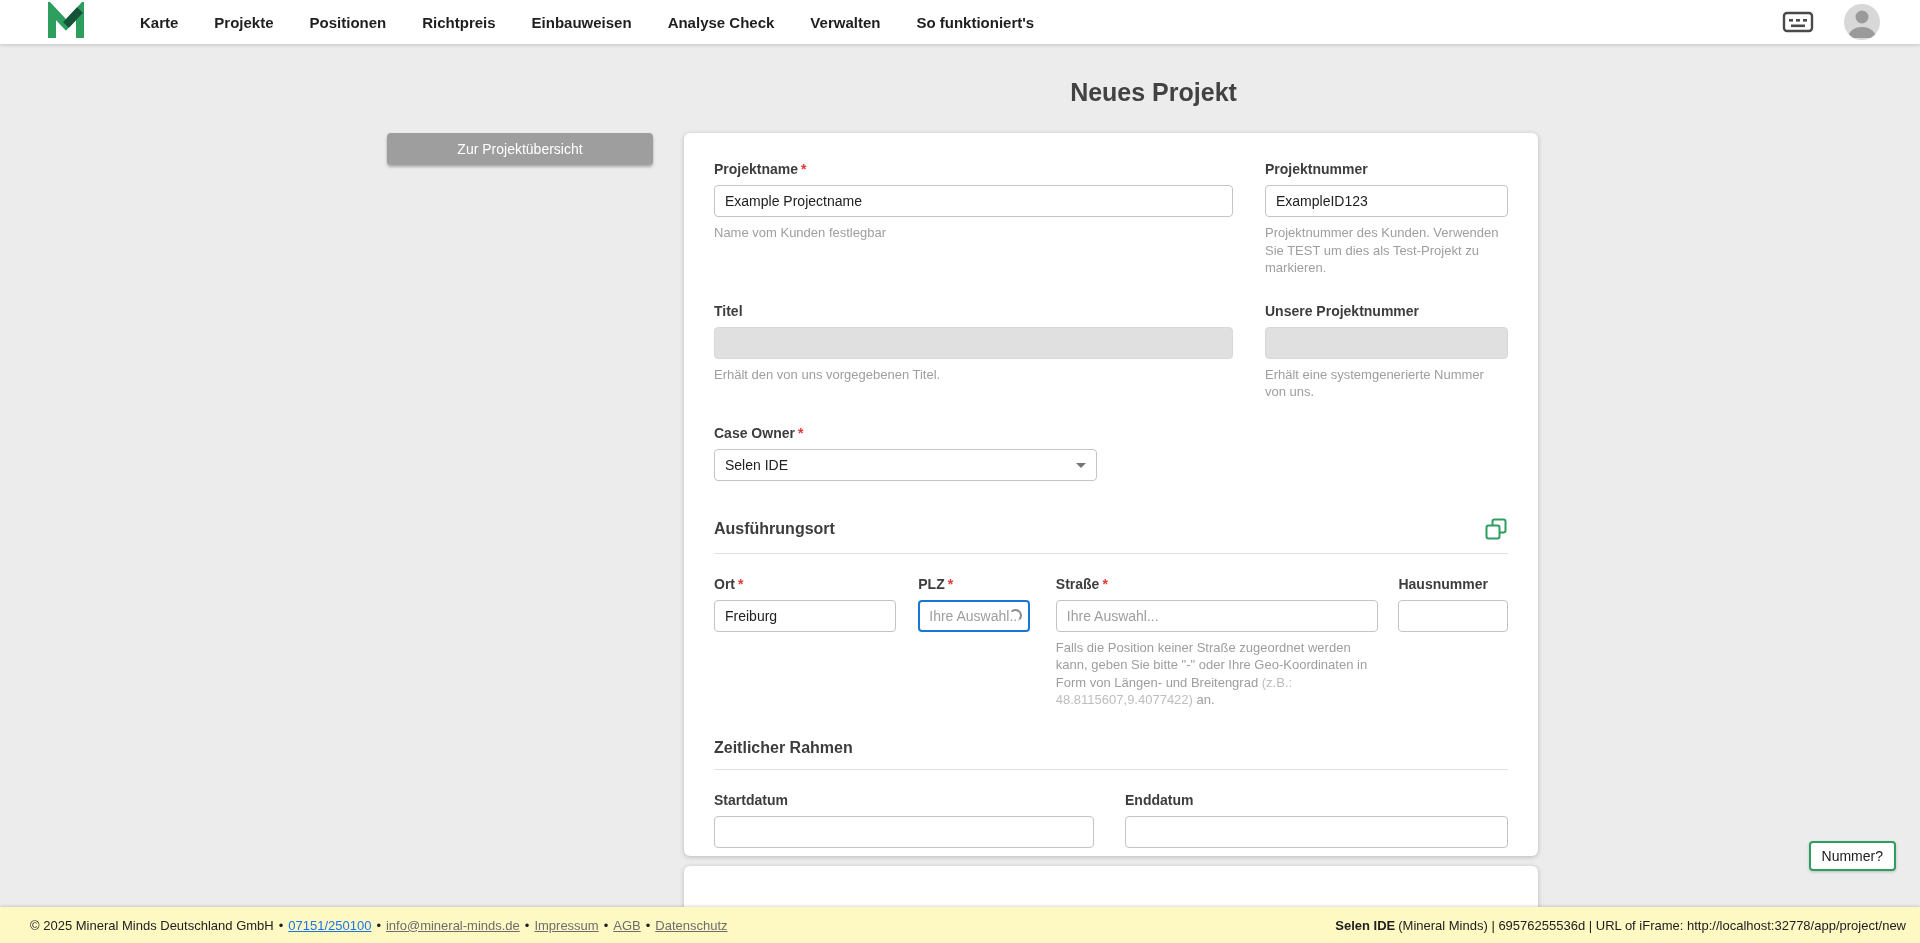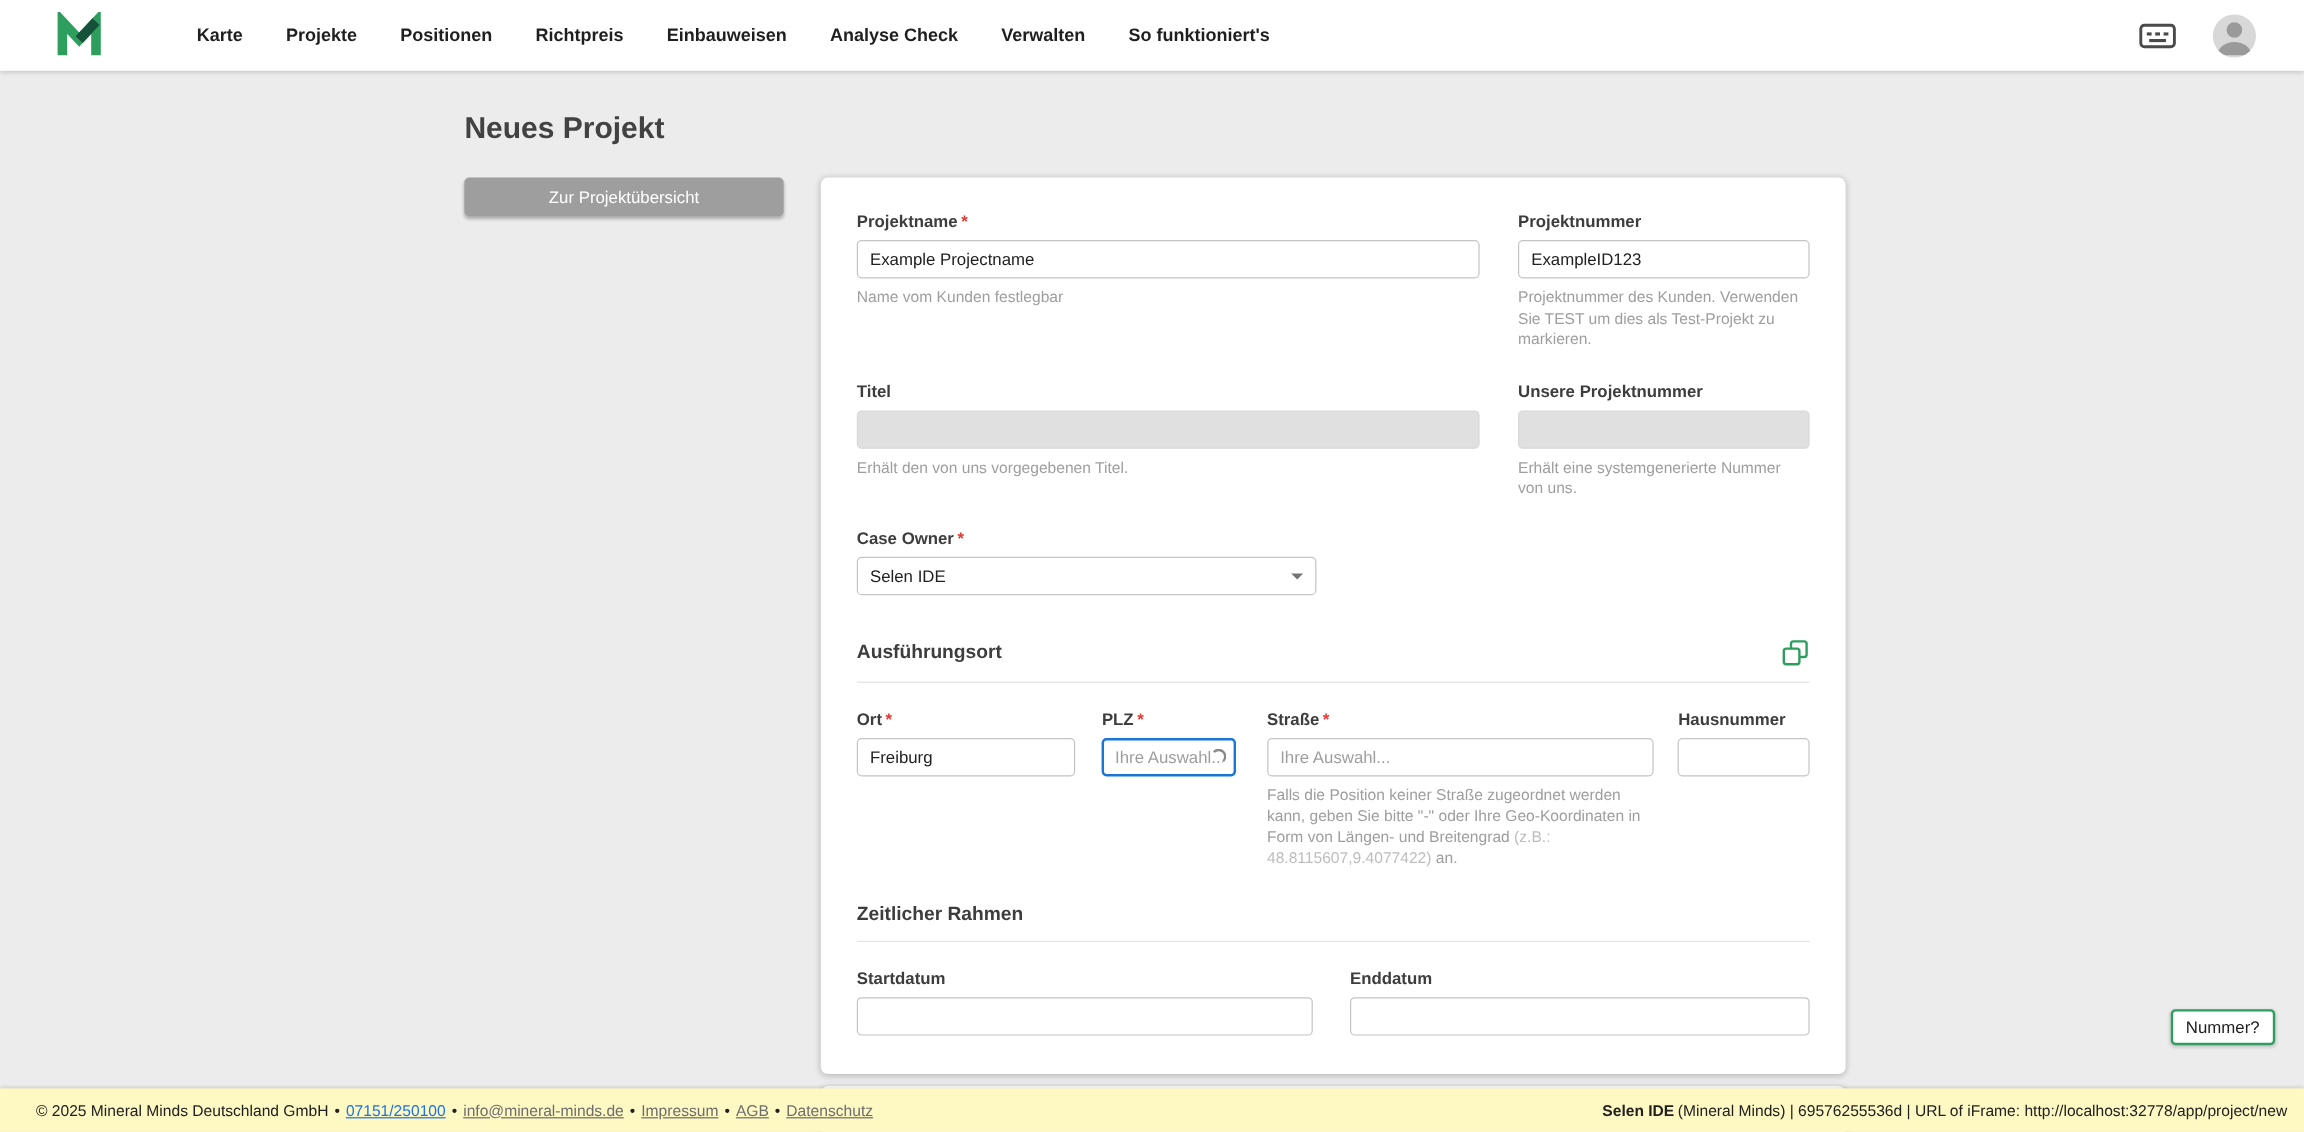--- a/index.html
+++ b/index.html
@@ -8,58 +8,58 @@
     width: 1920px; height: 943px;
     background: #ececec;
     font-family: "Liberation Sans", sans-serif;
     color: #212121;
     overflow: hidden;
     position: relative;
   }
 
   
   .navbar {
-    height: 59px; background: #fff;
+    height: 44px; background: #fff;
     box-shadow: 0 1px 4px rgba(0,0,0,.18);
     display: flex; align-items: center;
     padding: 0 40px 0 46px;
-    position: relative; z-index: 5; gap: 24px;
+    position: relative; z-index: 5;
   }
   .logo { width: 40px; height: 40px; margin-right: 54px; cursor: pointer; display:flex; align-items:center; }
   .nav-links { display: flex; align-items: center; }
   .nav-link {
     margin-right: 36px; font-size: 15px; font-weight: bold;
     color: #1f1f1f; text-decoration: none; cursor: pointer; white-space: nowrap;
   }
   .nav-right { margin-left: auto; display: flex; align-items: center; gap: 30px; }
   .topbar-icon { cursor: pointer; display: flex; align-items: center; }
   .avatar {
     width: 36px; height: 36px; border-radius: 50%;
     background: #d8d8d8; overflow: hidden; cursor: pointer;
     display: flex; align-items: flex-end; justify-content: center;
   }
 
   
   .content { padding: 34px 0 0 387px; }
-  .page-title { font-size: 25px; font-weight: bold; color: #424242; margin: 0 0 26px 0; }
+  .page-title { font-size: 25px; font-weight: bold; color: #424242; margin: 0 0 26px 0; text-align: center; }
   .main-row { display: flex; align-items: flex-start; }
   .back-button {
     width: 266px; height: 32px;
     background: #9e9e9e; color: #fff;
     border: none; border-radius: 4px;
     font-size: 14px; font-family: inherit;
     box-shadow: 0 2px 3px rgba(0,0,0,.28);
     cursor: pointer;
   }
 
   .card-col { margin-left: 31px; width: 854px; }
   .card {
     background: #fff; border-radius: 6px;
     box-shadow: 0 1px 5px rgba(0,0,0,.22);
-    padding: 28px 30px 32px 30px;
+    padding: 28px 30px 8px 30px;
   }
   .card-strip {
     margin-top: 10px; height: 60px;
     background: #fff; border-radius: 6px;
     box-shadow: 0 1px 5px rgba(0,0,0,.22);
   }
 
   
   .form-row { display: flex; }
   .row-1 { margin-bottom: 26px; }

